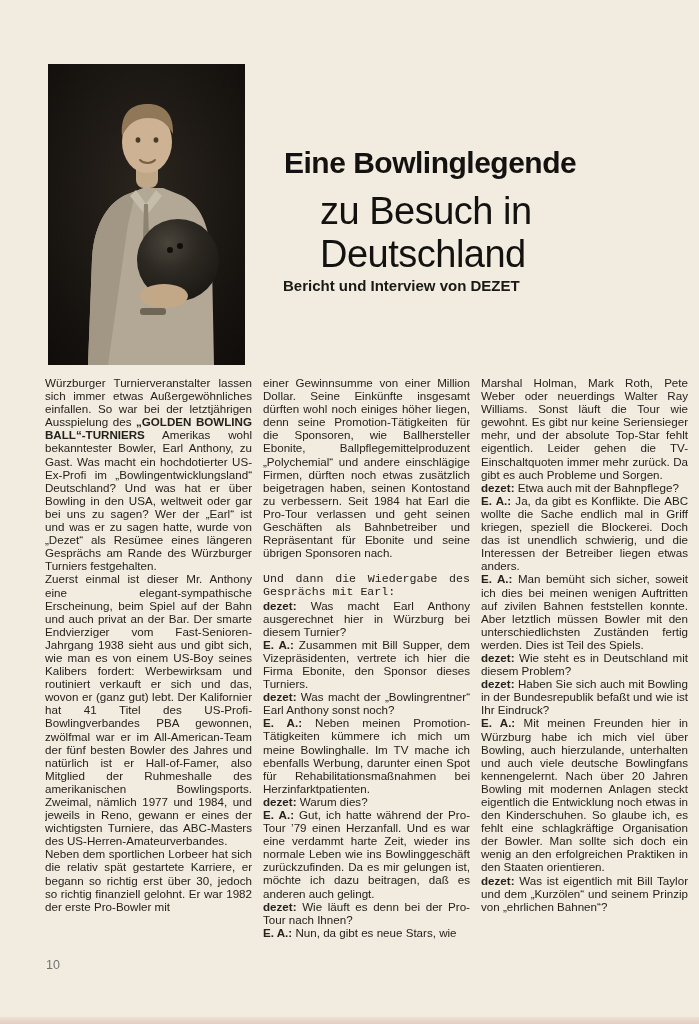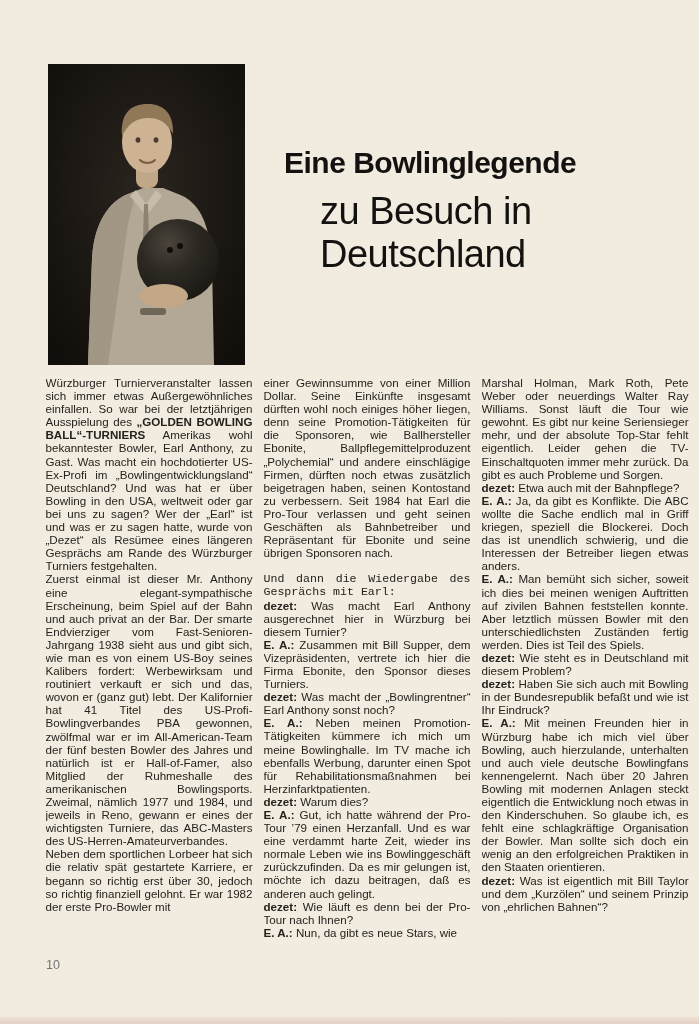--- a/index.html
+++ b/index.html
@@ -44,21 +44,21 @@
   }
   .byline {
     position: absolute; left: 283px; top: 277px;
     font-size: 15px; font-weight: 700;
     color: #1b1916;
   }
   
   .columns {
     position: absolute; left: 45px; top: 376px;
     width: 644px; height: 580px;
-    display: flex; gap: 11px; justify-content: center;
+    display: flex; gap: 11px;
   }
   .col {
     width: 207px; flex: 0 0 207px;
     font-size: 11.6px; line-height: 13.1px;
     text-align: justify;
     color: #25221e;
     overflow: hidden;
   }
   .col p { margin: 0; }
   .col p.gap { margin-top: 13px; font-family: Liberation Mono, monospace; }
@@ -112,20 +112,21 @@
 
       <ellipse cx="116" cy="232" rx="24" ry="12" fill="#c2a887"></ellipse>
       <path d="M96 230 C100 242 132 244 140 234" stroke="#9d federa" stroke-width="0" fill="none"></path>
 
       <rect x="92" y="244" width="26" height="7" rx="3" fill="#6e6656"></rect>
     </svg>
   </div>
 
   <div class="subtitle-1">Eine Bowlinglegende</div>
   <div class="subtitle-2">zu Besuch in Deutschland</div>
+  <div class="byline">Bericht und Interview von DEZET</div>
 
   <div class="columns">
     <div class="col">
         <p><span>Würzburger Turnierveranstalter lassen sich immer etwas Außergewöhnliches einfallen. So war bei der letztjährigen Ausspielung des </span><span class="b">„GOLDEN BOWLING BALL“-TURNIERS</span><span> Amerikas wohl bekanntester Bowler, Earl Anthony, zu Gast. Was macht ein hochdotierter US-Ex-Profi im „Bowlingentwicklungsland“ Deutschland? Und was hat er über Bowling in den USA, weltweit oder gar bei uns zu sagen? Wer der „Earl“ ist und was er zu sagen hatte, wurde von „Dezet“ als Resümee eines längeren Gesprächs am Rande des Würzburger Turniers festgehalten.</span></p>
         <p><span>Zuerst einmal ist dieser Mr. Anthony eine elegant-sympathische Erscheinung, beim Spiel auf der Bahn und auch privat an der Bar. Der smarte Endvierziger vom Fast-Senioren-Jahrgang 1938 sieht aus und gibt sich, wie man es von einem US-Boy seines Kalibers fordert: Werbewirksam und routiniert verkauft er sich und das, wovon er (ganz gut) lebt. Der Kalifornier hat 41 Titel des US-Profi-Bowlingverbandes PBA gewonnen, zwölfmal war er im All-American-Team der fünf besten Bowler des Jahres und natürlich ist er Hall-of-Famer, also Mitglied der Ruhmeshalle des amerikanischen Bowlingsports. Zweimal, nämlich 1977 und 1984, und jeweils in Reno, gewann er eines der wichtigsten Turniere, das ABC-Masters des US-Herren-Amateurverbandes.</span></p>
         <p><span>Neben dem sportlichen Lorbeer hat sich die relativ spät gestartete Karriere, er begann so richtig erst über 30, jedoch so richtig finanziell gelohnt. Er war 1982 der erste Pro-Bowler mit</span></p>
       </div>
     <div class="col">
         <p><span>einer Gewinnsumme von einer Million Dollar. Seine Einkünfte insgesamt dürften wohl noch einiges höher liegen, denn seine Promotion-Tätigkeiten für die Sponsoren, wie Ballhersteller Ebonite, Ballpflegemittelproduzent „Polychemial“ und andere einschlägige Firmen, dürften noch etwas zusätzlich beigetragen haben, seinen Kontostand zu verbessern. Seit 1984 hat Earl die Pro-Tour verlassen und geht seinen Geschäften als Bahnbetreiber und Repräsentant für Ebonite und seine übrigen Sponsoren nach.</span></p>
         <p class="gap"><span>Und dann die Wiedergabe des Gesprächs mit Earl:</span></p>

